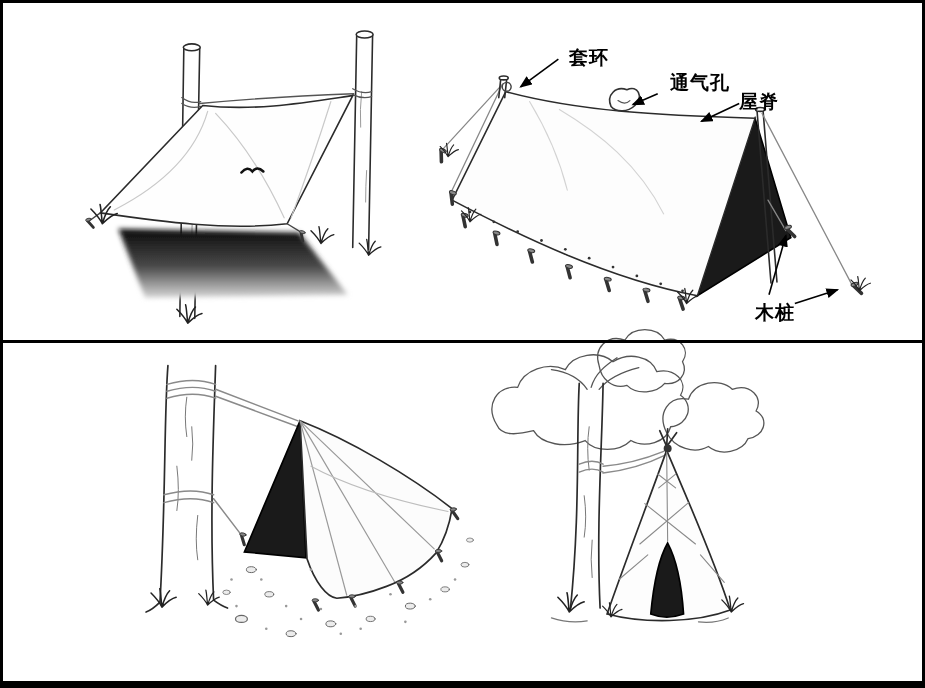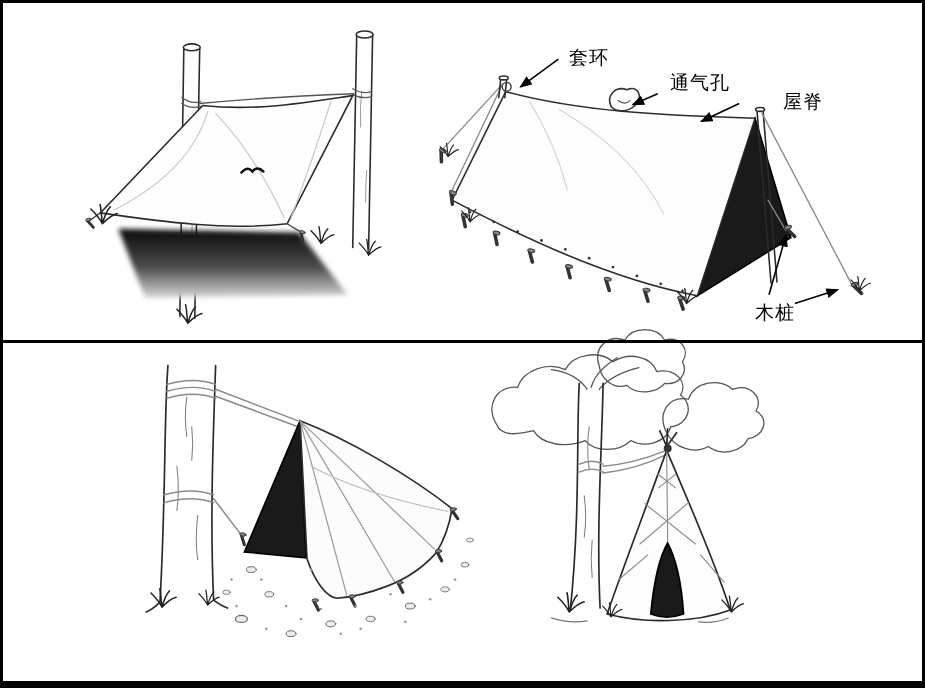--- a/index.html
+++ b/index.html
@@ -3,24 +3,24 @@
 <meta charset="utf-8">
 <style>
   html,body{margin:0;padding:0;background:#fff;}
   .page{
     position:relative;width:925px;height:688px;box-sizing:border-box;
     border:3px solid #000;border-bottom-width:7px;background:#fff;overflow:hidden;
     font-family:"Liberation Sans",sans-serif;
   }
   .art{position:absolute;inset:0;width:100%;height:100%;}
   .divider{position:absolute;left:0;right:0;top:337px;height:3px;background:#000;z-index:3;}
-  .label{position:absolute;font-size:19px;font-weight:400;color:#000;letter-spacing:1px;z-index:4;white-space:nowrap;}
+  .label{position:absolute;font-size:19px;font-weight:700;color:#000;letter-spacing:1px;z-index:4;white-space:nowrap;}
   #lbl-loop{left:566px;top:42px;}
   #lbl-vent{left:667px;top:67px;}
-  #lbl-ridge{left:780px;top:86px;}
+  #lbl-ridge{left:736px;top:86px;}
   #lbl-stake{left:752px;top:297px;text-align:center;}
 </style>
 </head>
 <body>
 
 <div class="page">
 
   <svg class="art" viewBox="0 0 925 688" preserveAspectRatio="none">
     <defs>
       <marker id="arw" markerWidth="9" markerHeight="8" refX="7" refY="3.2" orient="auto">

